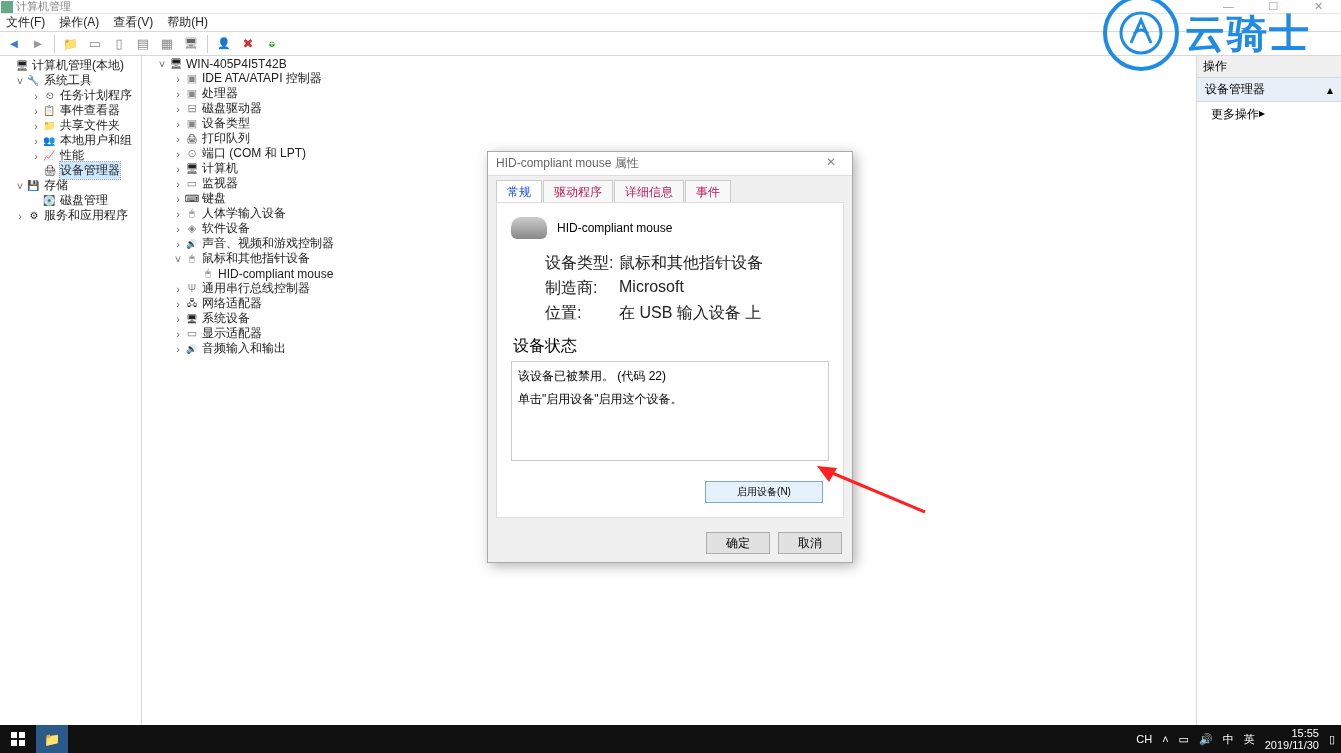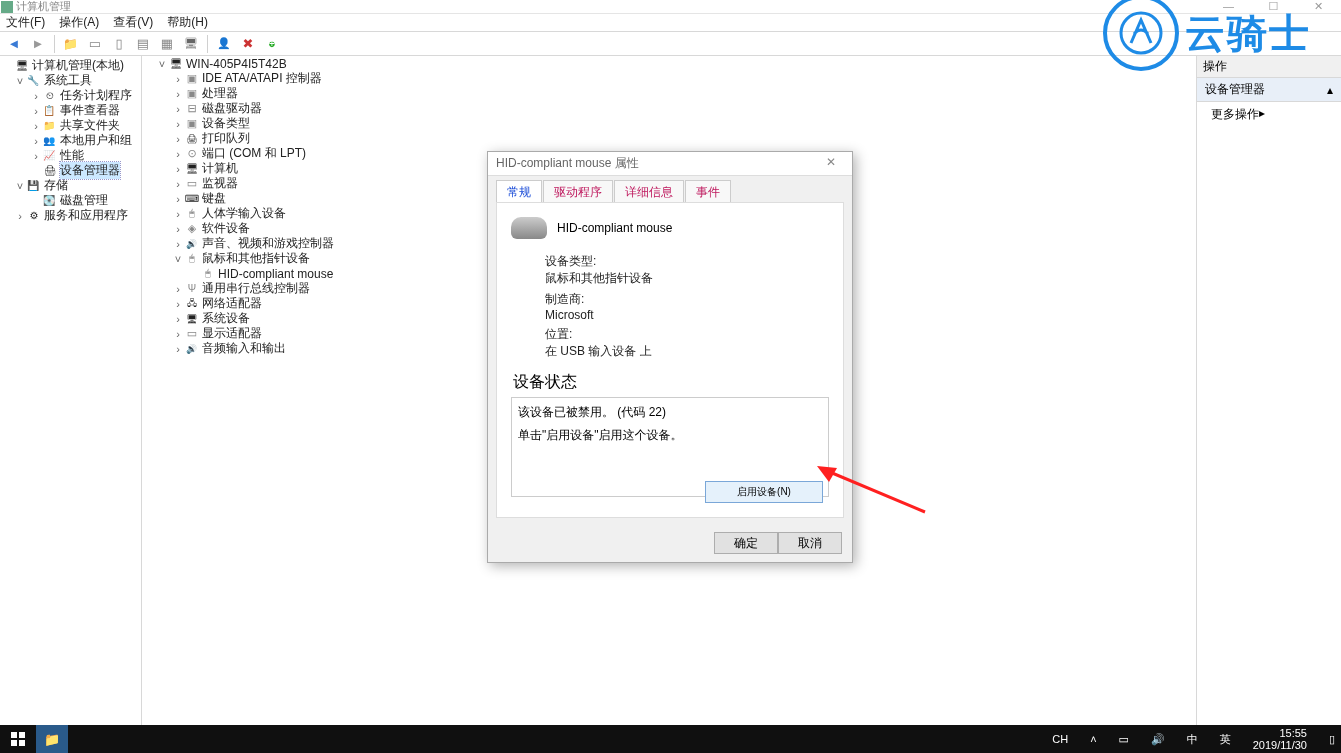--- a/index.html
+++ b/index.html
@@ -78,46 +78,46 @@
 
 .dialog { position:absolute; left:487px; top:151px; width:366px; height:412px; background:#f0f0f0; border:1px solid #aaa; box-shadow:3px 3px 12px rgba(0,0,0,0.3); }
 .dlg-title { height:24px; display:flex; align-items:center; padding:0 8px; color:#666; font-size:12px; background:#fff; border-bottom:1px solid #ddd;}
 .dlg-close { position:absolute; right:4px; top:3px; width:34px; text-align:center; color:#888;}
 .dlg-tabs { display:flex; height:22px; padding-left:8px; margin-top:4px; font-size:12px;}
 .dlg-tab { padding:3px 10px 0 10px; border:1px solid #ccc; border-bottom:none; background:#f8f8f8; color:#be185d; margin-right:1px;}
 .dlg-tab.active { background:#fff; color:#1d4ed8; position:relative; z-index:2;}
 .dlg-body { background:#fff; margin:0 8px 8px 8px; border:1px solid #ddd; height:316px; padding:14px 14px; position:relative;}
 .dev-row { display:flex; align-items:center; margin-bottom:14px;}
 .dev-icon { width:36px; height:22px; background:linear-gradient(#ccc,#888); border-radius:10px 10px 6px 6px; margin-right:10px;}
-.prop-row { display:flex; margin:4px 0 4px 34px; font-size:12px;flex-direction:column;}
+.prop-row { display:flex; margin:4px 0 4px 34px; font-size:16px;}
 .prop-label { width:74px; color:#222;}
 .prop-val { color:#222;}
 .status-lbl { margin:12px 0 4px 2px; font-size:16px;}
 .status-box { border:1px solid #ccc; height:100px; padding:6px; font-size:12px; overflow:auto; background:#fff;}
 .enable-btn { position:absolute; right:20px; bottom:14px; width:118px; height:22px; border:1px solid #7aa7d8; background:#e5f1fb; font-size:10px;}
-.dlg-btns { position:absolute; right:10px; bottom:8px; display:flex; }
+.dlg-btns { position:absolute; right:10px; bottom:8px; display:flex; gap:8px;}
 .dlg-btns button { width:64px; height:22px; background:#e1e1e1; border:1px solid #adadad; font-size:12px;}
 
 
 .arrow-anno { position:absolute; left:815px; top:462px; width:120px; height:60px; pointer-events:none;}
 .arrow-anno svg line{stroke:#ff2020; stroke-width:3;}
 .arrow-anno svg polygon{fill:#ff2020;}
 
 
 .watermark { position:absolute; right:30px; top:-5px; display:flex; align-items:center; color:#1e8be6; font-size:40px; font-weight:bold; letter-spacing:2px; }
 .watermark .circ{ width:76px; height:76px; border:4px solid #1e8be6; border-radius:50%; display:flex; align-items:center; justify-content:center; margin-right:6px;}
 .watermark .circ svg{width:50px;height:50px;}
 .watermark .circ svg *{stroke:#1e8be6; stroke-width:3; fill:none;}
 
 
 .taskbar { position:absolute; left:0; bottom:0; width:100%; height:28px; background:#101010; display:flex; align-items:center; color:#fff; font-size:11px;}
 .start-btn{width:36px; height:28px; display:flex; align-items:center; justify-content:center;}
 .start-btn svg rect{fill:#fff;}
 .task-ic{width:32px; height:28px; display:flex; align-items:center; justify-content:center; background:#2a5a8a;}
-.tray{margin-left:auto; display:flex; align-items:center; gap:22px; padding-right:6px;}
+.tray{margin-left:auto; display:flex; align-items:center; gap:10px; padding-right:6px;}
 .tray-item{color:#fff;}
 .clock{text-align:right; line-height:12px; font-size:11px;}
 </style>
 </head>
 <body>
 
 <div class="titlebar">
   <span class="icon"></span>
   <span>计算机管理</span>
   <div class="win-controls">

